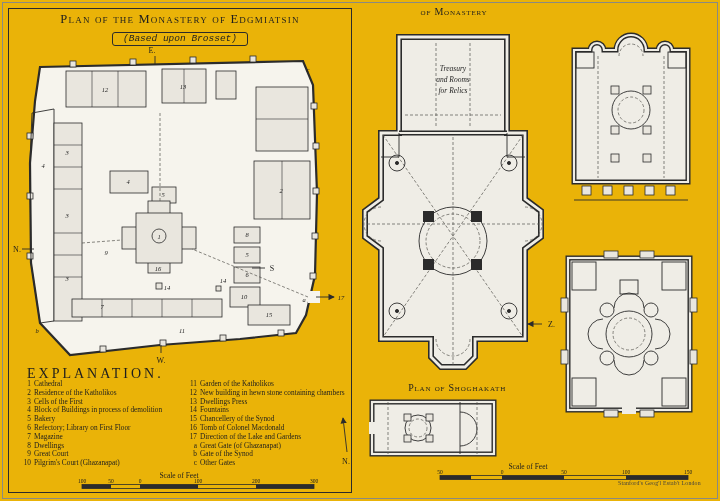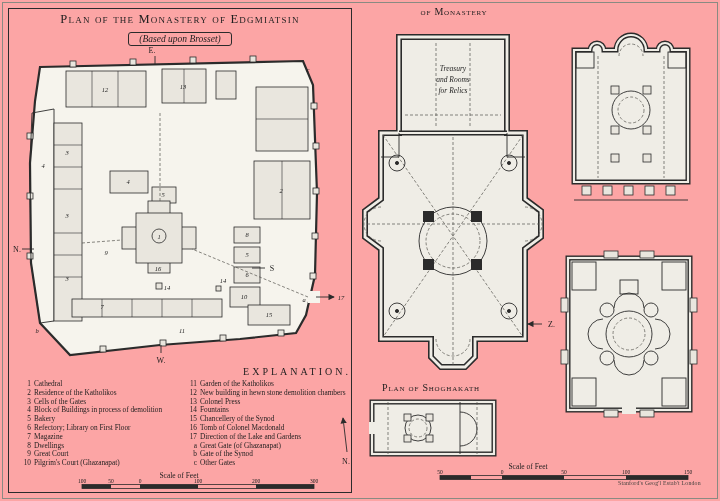--- a/index.html
+++ b/index.html
@@ -1,27 +1,27 @@
 <!DOCTYPE html>
 <html><head>
 <meta charset="utf-8">
 <style>
   html,body{margin:0;padding:0;background:#e8e6e0;}
-  #stage{position:relative;width:720px;height:501px;background:#fca5a5;overflow:hidden;
+  #stage{position:relative;width:720px;height:501px;background:#eab308;overflow:hidden;
          font-family:"Liberation Serif","DejaVu Serif",serif;color:#1e1e1e;}
   .frame{position:absolute;inset:2px;border:1px solid #8a8a82;pointer-events:none;}
   .panel{position:absolute;left:8px;top:8px;width:344px;height:485px;border:1px solid #2b2b2b;box-sizing:border-box;}
   .panel-title{position:absolute;top:3px;left:0;right:0;text-align:center;font-size:12.5px;
                letter-spacing:1.2px;font-variant:small-caps;white-space:nowrap;}
-  .sub-wrap{position:absolute;top:19px;left:0;right:0;text-align:center;}
+  .sub-wrap{position:absolute;top:19px;left:0;right:0;text-align:center;font-family:Liberation Mono, monospace;}
   .sub-box{display:inline-block;border:1px solid #2b2b2b;border-radius:3px;padding:0 10px;
            font-style:italic;font-size:9.5px;line-height:12px;}
   .sec-title{position:absolute;text-align:center;font-size:10px;letter-spacing:0.8px;
              font-variant:small-caps;white-space:nowrap;}
-  .expl-title{position:absolute;top:357px;left:12px;right:0;text-align:right;font-size:10px;
+  .expl-title{position:absolute;top:357px;left:18px;right:0;text-align:left;font-size:14px;
               letter-spacing:3px;text-transform:uppercase;}
   .legend-col{position:absolute;top:371px;}
   .lg-row{display:flex;gap:3px;line-height:8.8px;font-size:7.3px;white-space:nowrap;}
   .lg-num{width:12px;text-align:right;flex:none;}
   .lg-lab{}
   .credit{position:absolute;left:618px;top:480px;width:100px;font-size:5.8px;color:#44423e;
           letter-spacing:0.2px;white-space:nowrap;}
   
   svg{position:absolute;overflow:visible;}
   .bld{fill:#e9e6de;stroke:#2b2b2b;stroke-width:0.8;}
@@ -187,21 +187,21 @@
       <div class="lg-row">
           <span class="lg-num">1</span>
           <span class="lg-lab">Cathedral</span>
         </div>
       <div class="lg-row">
           <span class="lg-num">2</span>
           <span class="lg-lab">Residence of the Katholikos</span>
         </div>
       <div class="lg-row">
           <span class="lg-num">3</span>
-          <span class="lg-lab">Cells of the Gates</span>
+          <span class="lg-lab">Cells of the First</span>
         </div>
       <div class="lg-row">
           <span class="lg-num">4</span>
           <span class="lg-lab">Block of Buildings in process of demolition</span>
         </div>
       <div class="lg-row">
           <span class="lg-num">5</span>
           <span class="lg-lab">Bakery</span>
         </div>
       <div class="lg-row">
@@ -225,25 +225,25 @@
           <span class="lg-lab">Pilgrim's Court (Ghazanapat)</span>
         </div>
     </div>
     <div class="legend-col" style="left:176px;width:166px;">
       <div class="lg-row">
           <span class="lg-num">11</span>
           <span class="lg-lab">Garden of the Katholikos</span>
         </div>
       <div class="lg-row">
           <span class="lg-num">12</span>
-          <span class="lg-lab">New building in hewn stone demolition chambers</span>
+          <span class="lg-lab">New building in hewn stone containing chambers</span>
         </div>
       <div class="lg-row">
           <span class="lg-num">13</span>
-          <span class="lg-lab">Colonel Press</span>
+          <span class="lg-lab">Dwellings Press</span>
         </div>
       <div class="lg-row">
           <span class="lg-num">14</span>
           <span class="lg-lab">Fountains</span>
         </div>
       <div class="lg-row">
           <span class="lg-num">15</span>
           <span class="lg-lab">Chancellery of the Synod</span>
         </div>
       <div class="lg-row">
@@ -342,21 +342,21 @@
   <svg viewBox="0 0 44 14" style="left:524px;top:317px;width:44px;height:14px;">
     <defs>
       <marker id="arrow-z" viewBox="0 0 8 8" refX="7" refY="4" markerWidth="7" markerHeight="7" orient="auto">
         <path d="M0,0 L8,4 L0,8 Z" fill="#2b2b2b"></path>
       </marker>
     </defs>
     <path d="M18,7 L4,7" class="th" marker-end="url(#arrow-z)"></path>
     <text x="24" y="10" class="cp" style="text-anchor:start;">Z.</text>
   </svg>
 
-  <div class="sec-title" style="left:356px;top:382px;width:150px;">Plan of Shoghakath</div>
+  <div class="sec-title" style="left:356px;top:382px;width:150px;text-align:right;">Plan of Shoghakath</div>
 
   <svg viewBox="0 0 138 70" style="left:364px;top:394px;width:138px;height:70px;">
     <rect class="dw-o2" x="8" y="8" width="122" height="52"></rect>
     <rect class="dw-i2" x="8" y="8" width="122" height="52"></rect>
     <line class="th" x1="96" y1="8" x2="96" y2="60"></line>
     <path class="th" d="M96,18 A17,17 0 0 1 96,52"></path>
     <line class="dash" x1="113" y1="8" x2="113" y2="60"></line>
     <circle class="th" cx="54" cy="34" r="13"></circle>
     <circle class="dash" cx="54" cy="34" r="9"></circle>
     <g class="bld">

